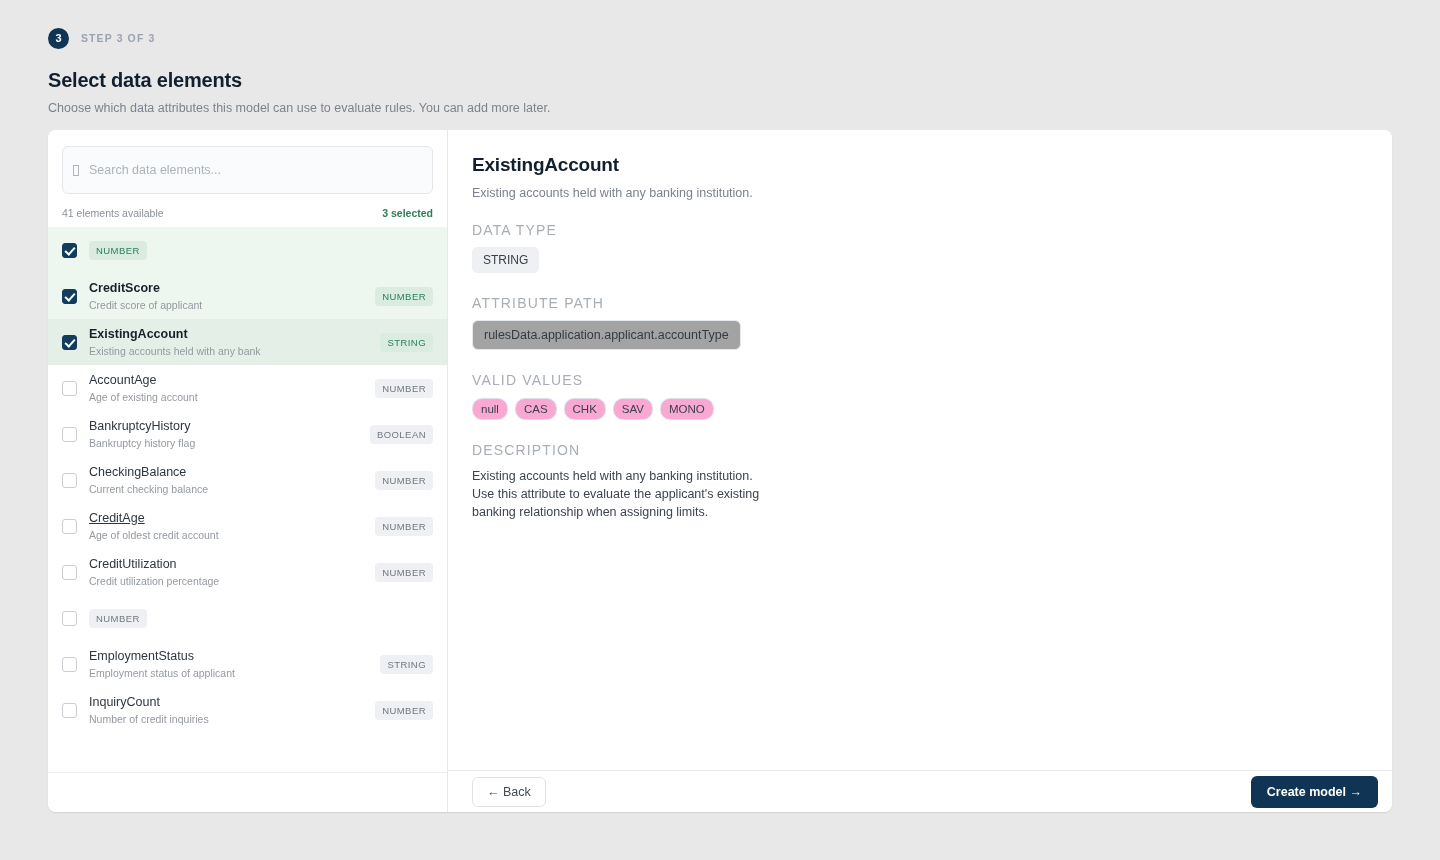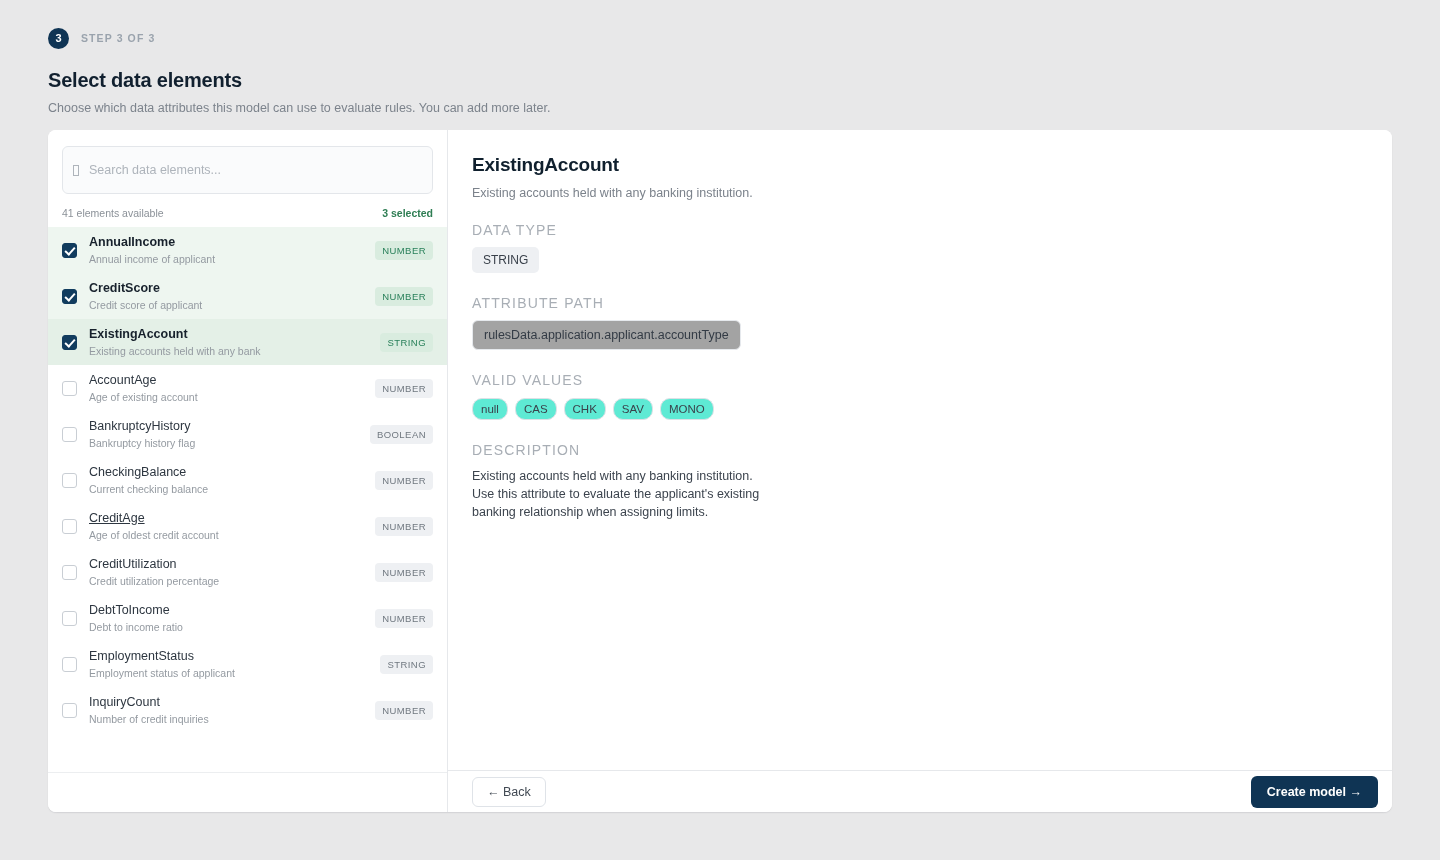--- a/index.html
+++ b/index.html
@@ -113,21 +113,21 @@
     background: #eef0f3; color: #39404a; font-size: 12px;
     padding: 6px 11px; border-radius: 5px;
   }
   .path-box {
     display: inline-block; margin-top: 9px;
     background: #a3a3a3; border: 1px solid #e6e9ed; border-radius: 6px;
     color: #333b45; font-size: 12.5px; padding: 7px 11px;
   }
   .chips { margin-top: 10px; display: flex; gap: 7px; flex-wrap: wrap; }
   .chip {
-    border: 1px solid #dde1e6; border-radius: 10px; background: #5eead4;
+    border: 1px solid #dde1e6; border-radius: 10px; background: #f9a8d4;
     font-size: 11.5px; color: #3a424b; padding: 4px 8px;
   }
   .desc-text {
     margin-top: 9px; font-size: 12.5px; color: #3c444e; line-height: 18px;
     max-width: 300px;
   }
 
   
   .footer {
     flex: 0 0 auto; height: 42px; border-top: 1px solid #e6e8eb;
@@ -176,24 +176,20 @@
       </div>
 
       <div class="list-meta">
         <span class="meta-left">41 elements available</span>
         <span class="meta-right">3 selected</span>
       </div>
 
       <div class="list" id="element-list">
           <div class="row sel">
             <span class="cb"></span>
-            <span class="row-text">
-              <span class="row-name" style="display: block;">AnnualIncome</span>
-              <span class="row-desc" style="display: block;">Annual income of applicant</span>
-            </span>
             <span class="badge">NUMBER</span>
           </div>
           <div class="row sel">
             <span class="cb"></span>
             <span class="row-text">
               <span class="row-name" style="display: block;">CreditScore</span>
               <span class="row-desc" style="display: block;">Credit score of applicant</span>
             </span>
             <span class="badge">NUMBER</span>
           </div>
@@ -240,24 +236,20 @@
           <div class="row">
             <span class="cb"></span>
             <span class="row-text">
               <span class="row-name" style="display: block;">CreditUtilization</span>
               <span class="row-desc" style="display: block;">Credit utilization percentage</span>
             </span>
             <span class="badge">NUMBER</span>
           </div>
           <div class="row">
             <span class="cb"></span>
-            <span class="row-text">
-              <span class="row-name" style="display: block;">DebtToIncome</span>
-              <span class="row-desc" style="display: block;">Debt to income ratio</span>
-            </span>
             <span class="badge">NUMBER</span>
           </div>
           <div class="row">
             <span class="cb"></span>
             <span class="row-text">
               <span class="row-name" style="display: block;">EmploymentStatus</span>
               <span class="row-desc" style="display: block;">Employment status of applicant</span>
             </span>
             <span class="badge">STRING</span>
           </div>

